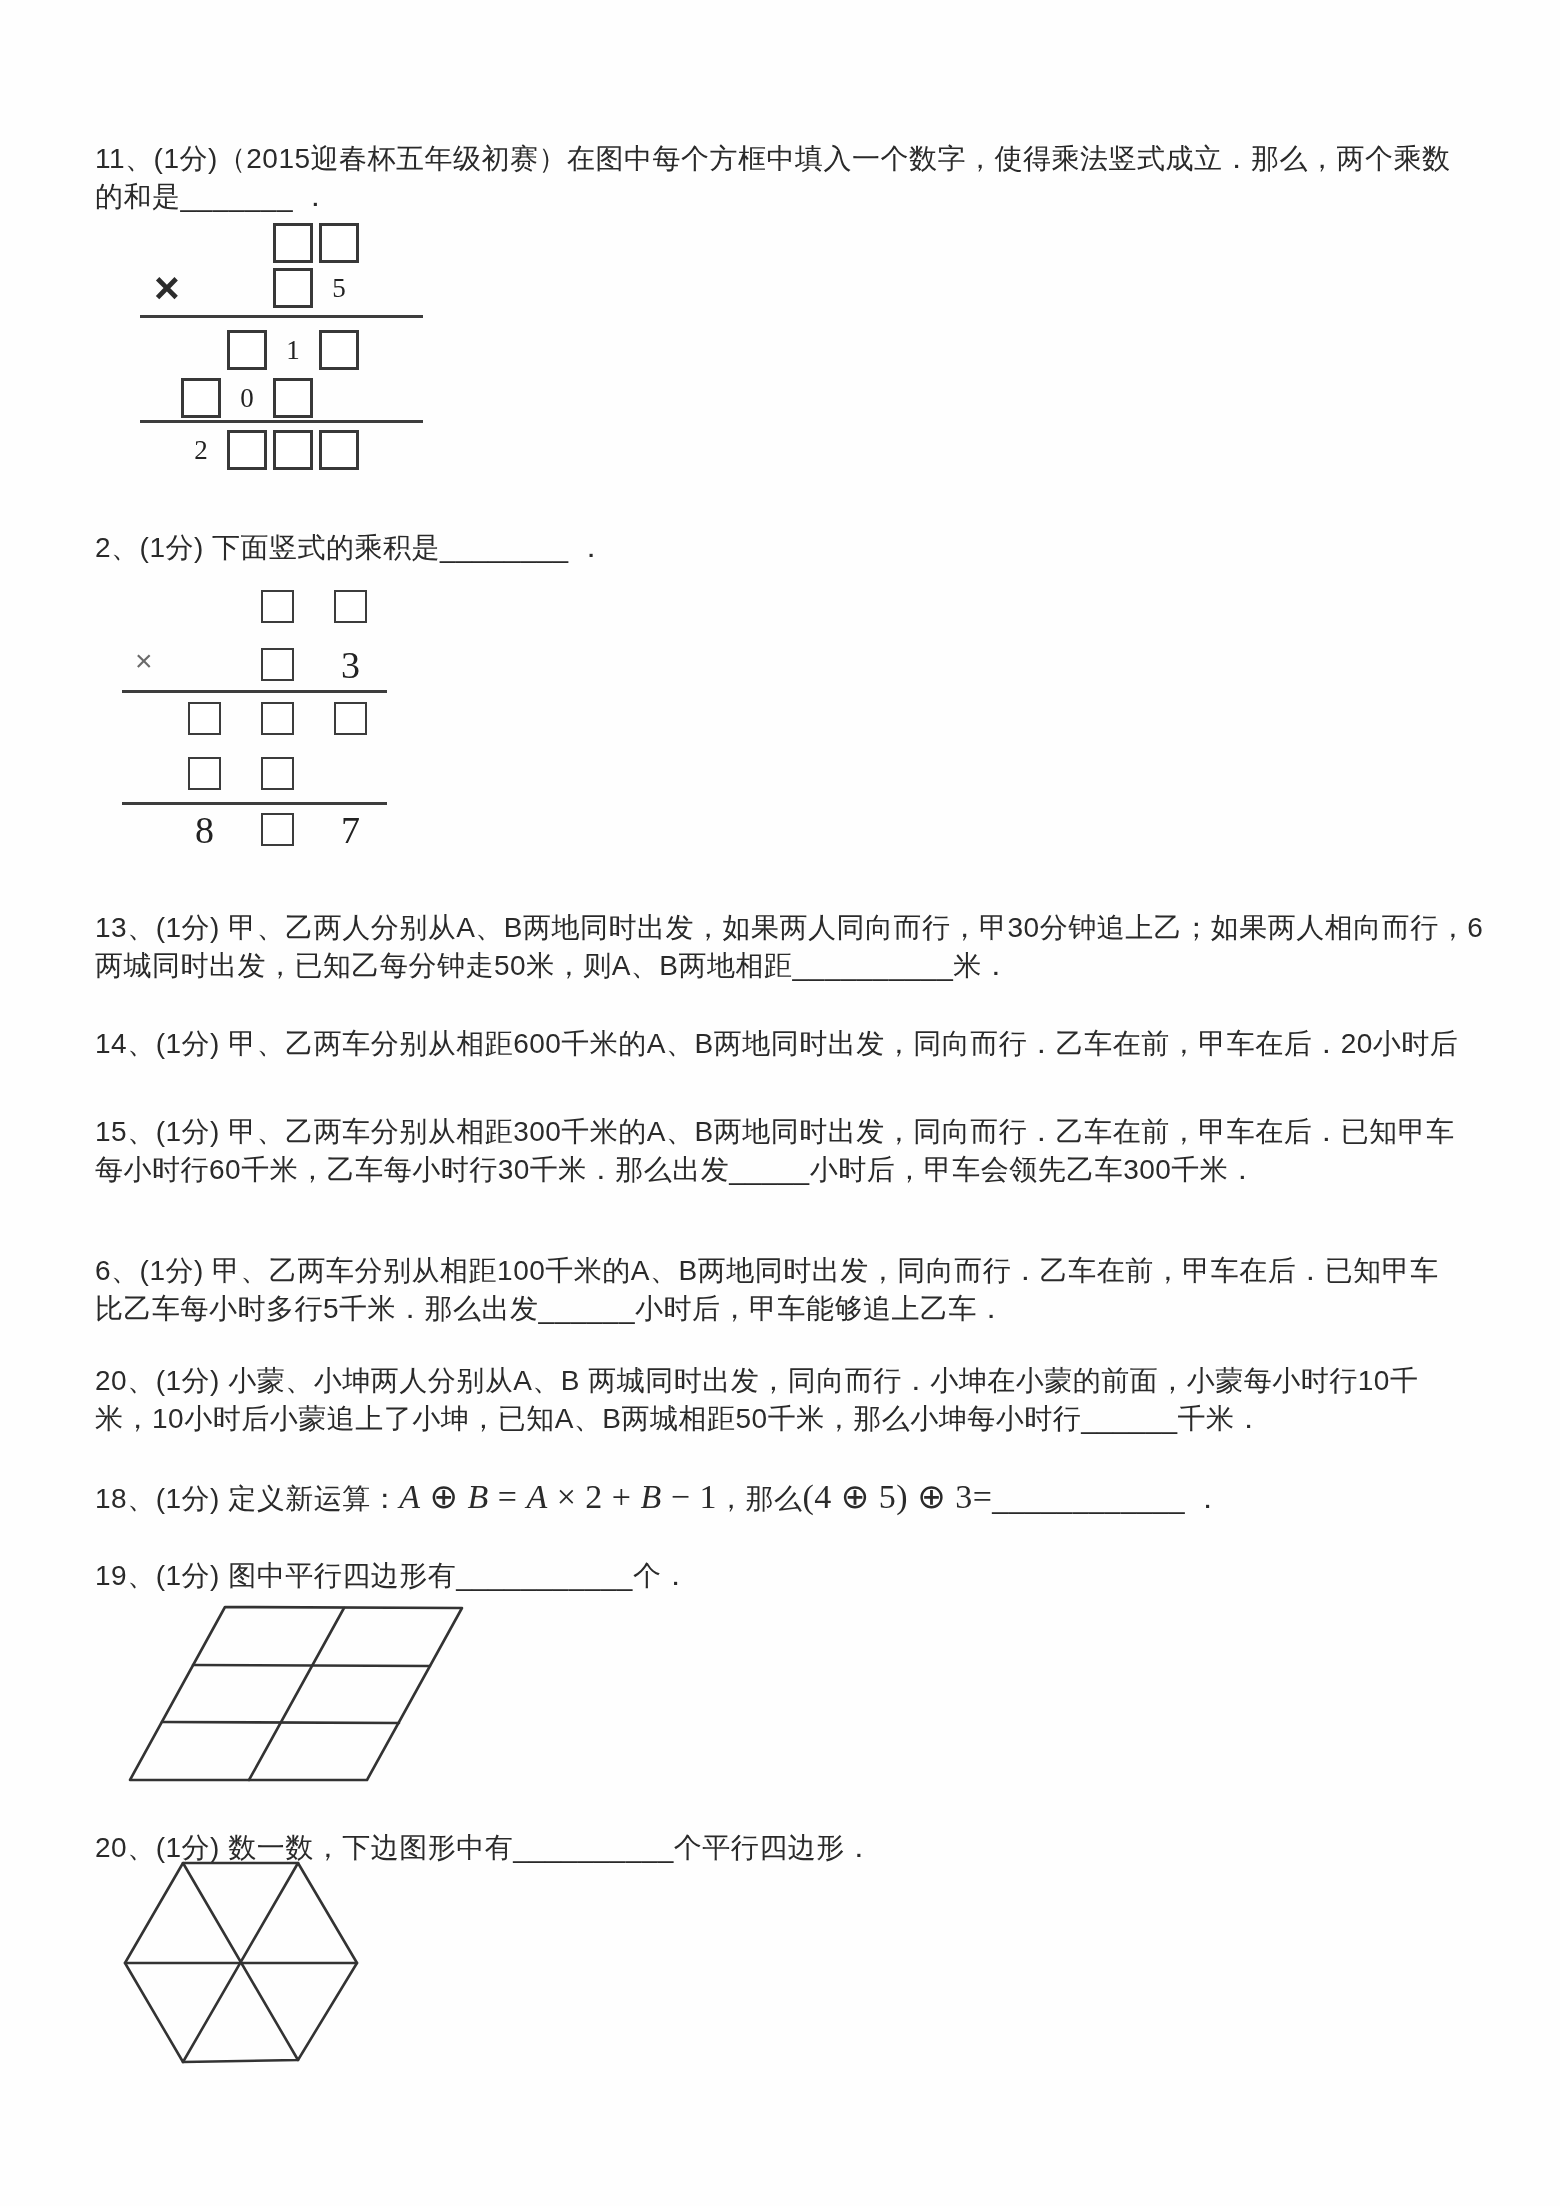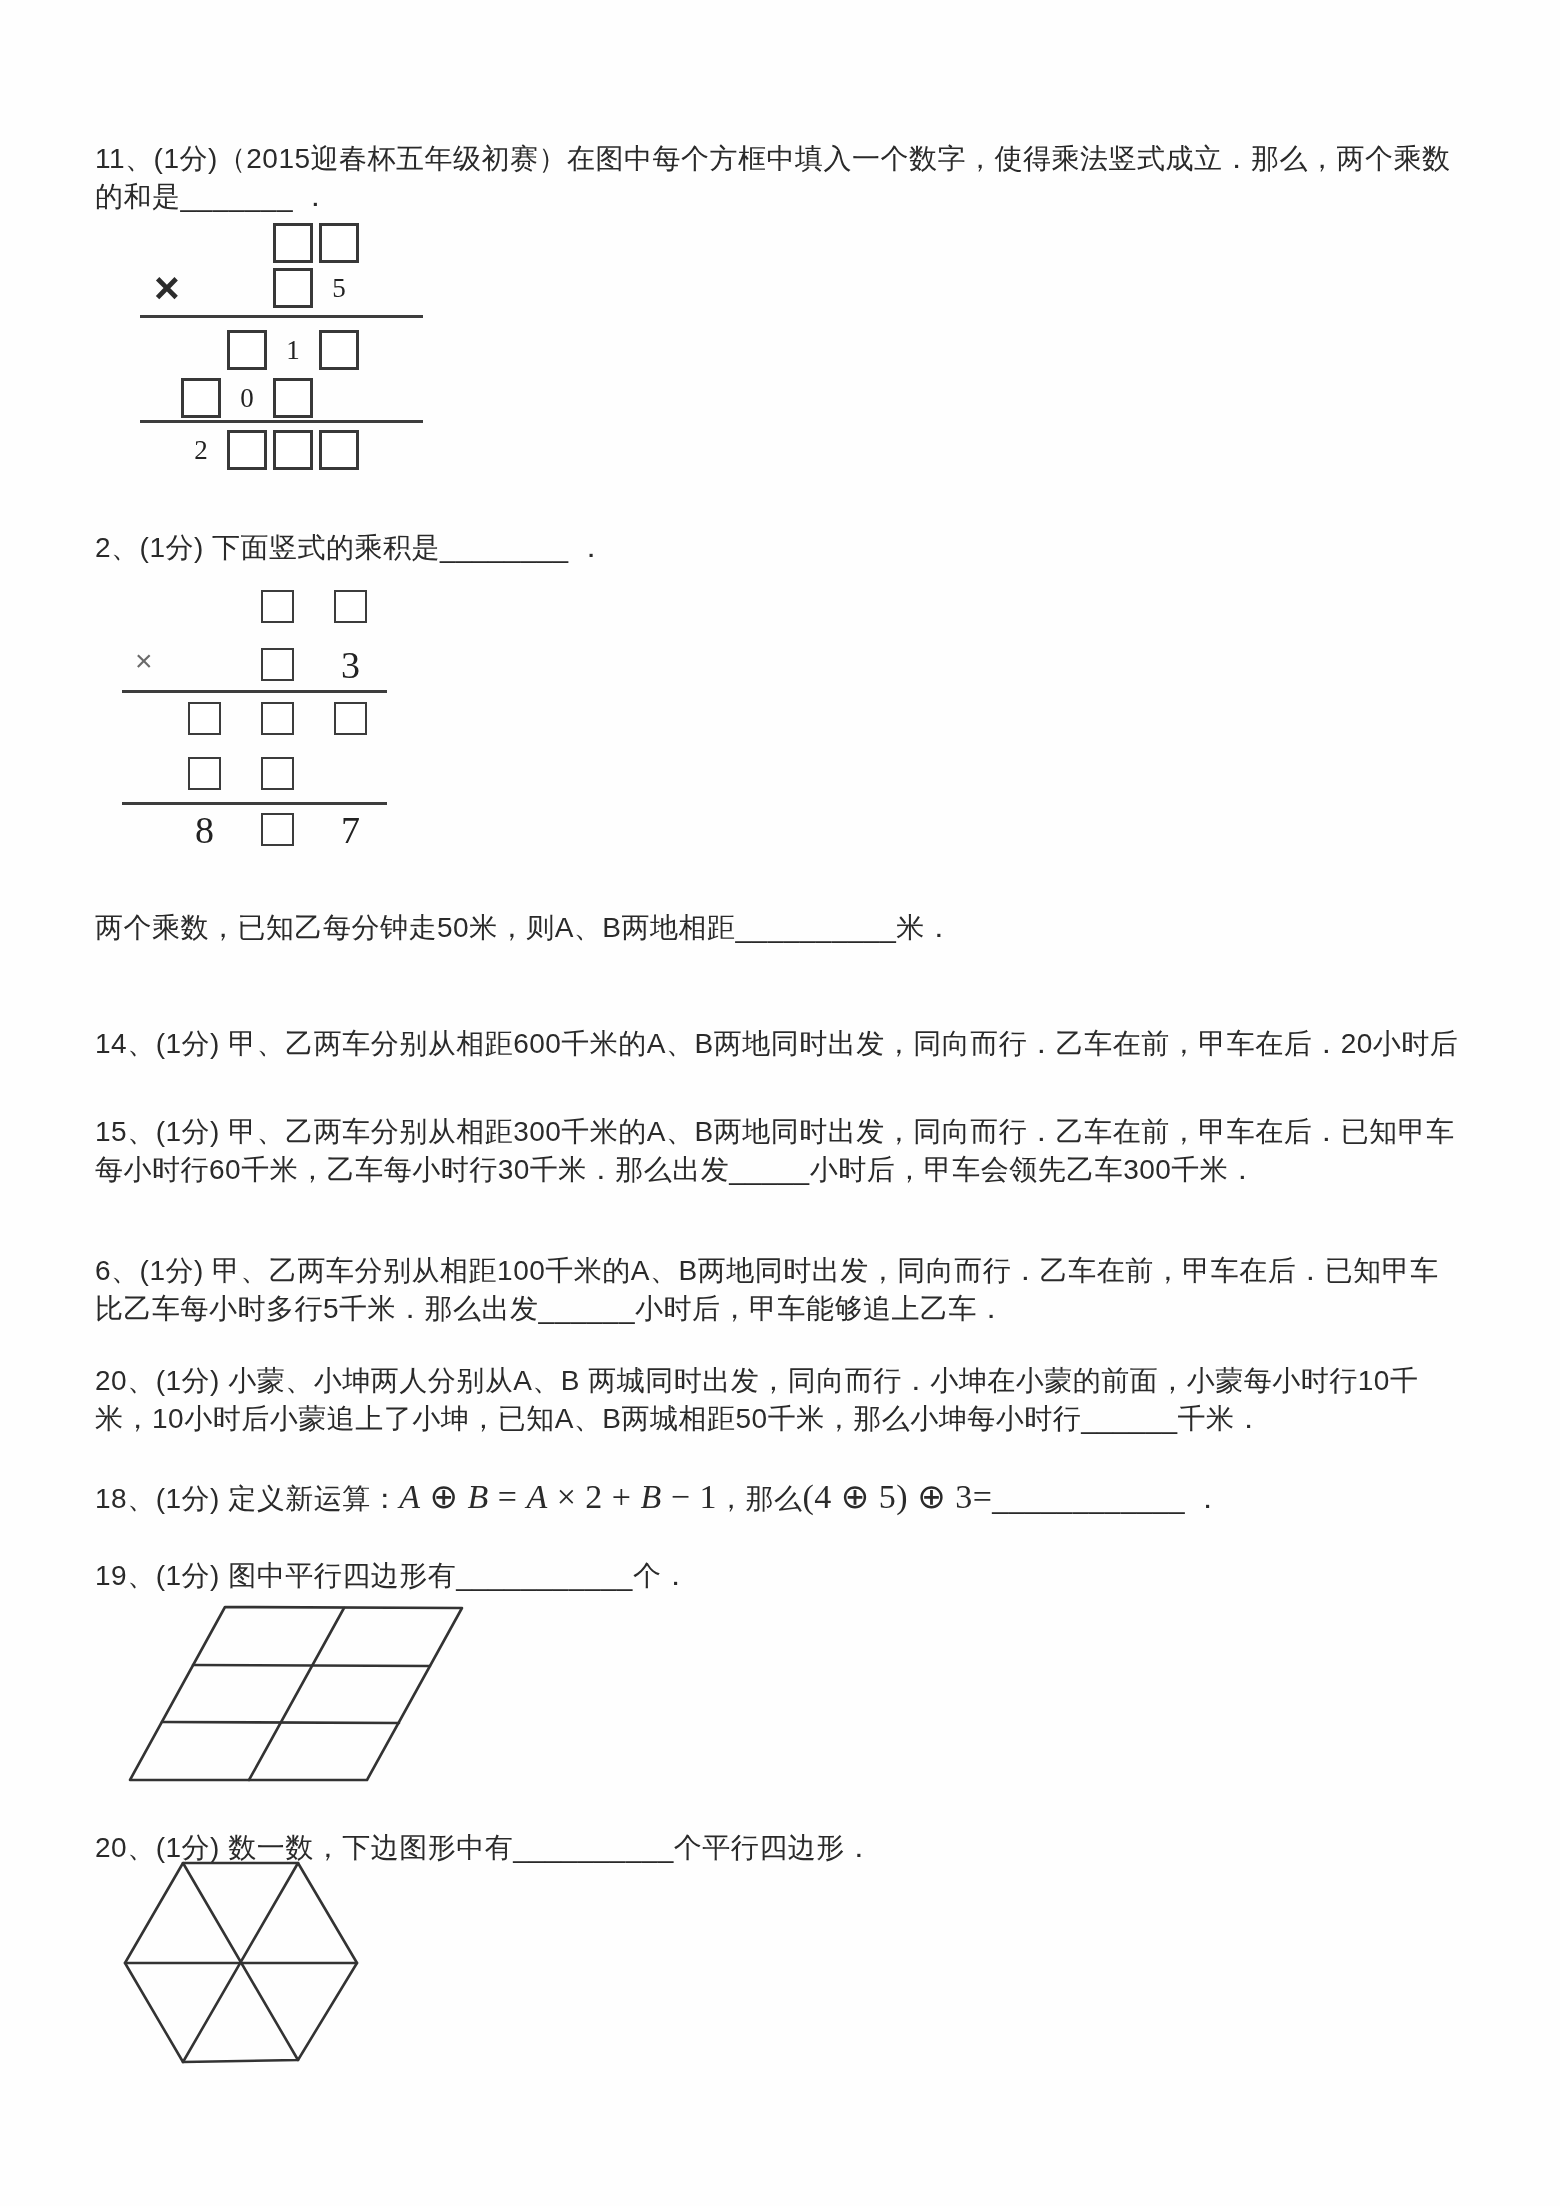--- a/index.html
+++ b/index.html
@@ -143,21 +143,22 @@
         <div class="mcell mchar" style="width: 73px; height: 33px;">8</div>
         <div class="mcell" style="width: 73px; height: 33px;">
           <div class="mbox" style="width: 33px; height: 33px;"></div>
         </div>
         <div class="mcell mchar" style="width: 73px; height: 33px;">7</div>
       </div>
       <div class="msign">×</div>
     </div>
 
   <div class="q" style="top:909px">
-    <div class="qline">两个乘数，已知乙每分钟走50米，则A、B两地相距__________米．</div>
+    <div class="qline">13、(1分) 甲、乙两人分别从A、B两地同时出发，如果两人同向而行，甲30分钟追上乙；如果两人相向而行，6</div>
+    <div class="qline">两城同时出发，已知乙每分钟走50米，则A、B两地相距__________米．</div>
   </div>
 
   <div class="q" style="top:1025px">
     <div class="qline">14、(1分) 甲、乙两车分别从相距600千米的A、B两地同时出发，同向而行．乙车在前，甲车在后．20小时后</div>
   </div>
 
   <div class="q" style="top:1113px">
     <div class="qline">15、(1分) 甲、乙两车分别从相距300千米的A、B两地同时出发，同向而行．乙车在前，甲车在后．已知甲车</div>
     <div class="qline">每小时行60千米，乙车每小时行30千米．那么出发_____小时后，甲车会领先乙车300千米．</div>
   </div>

